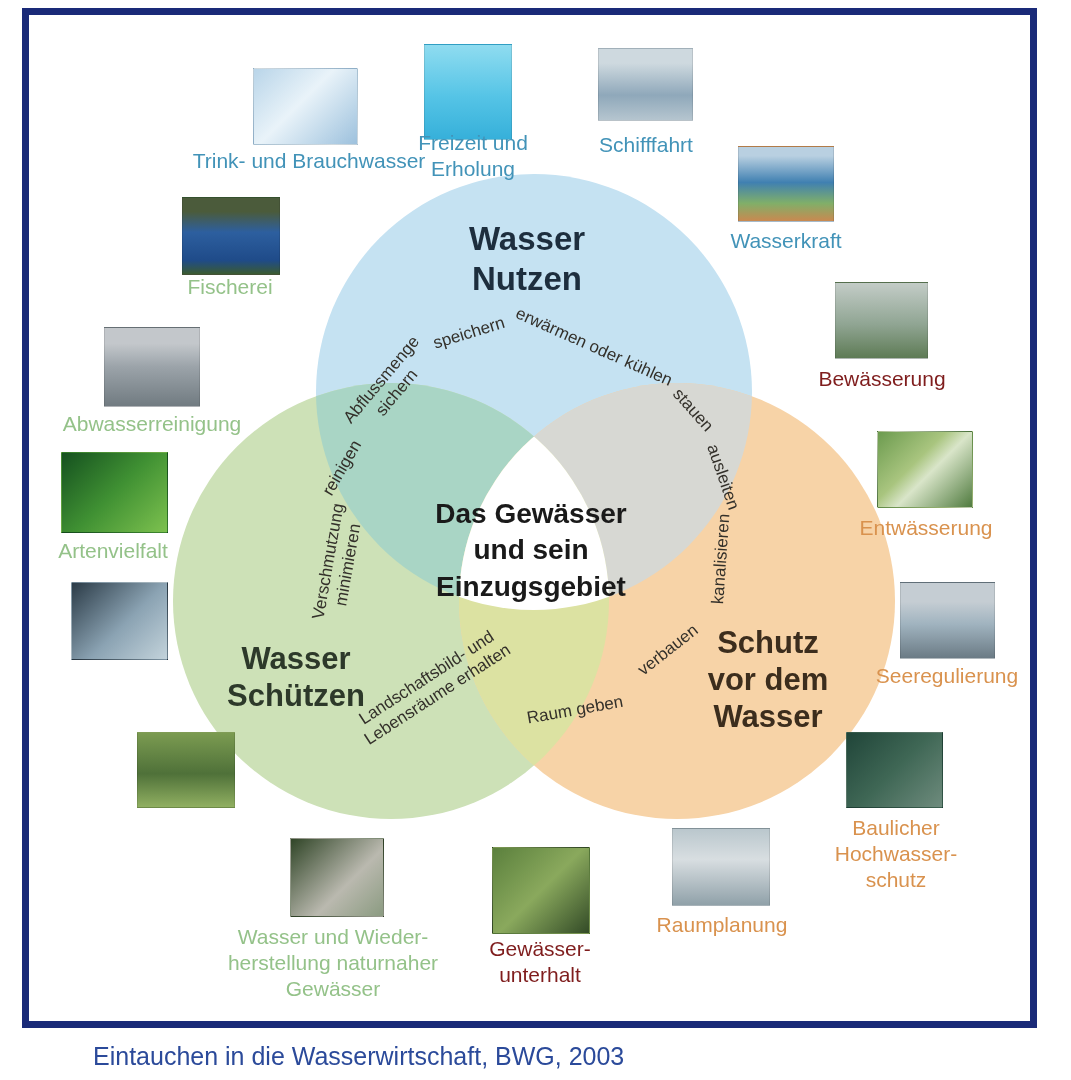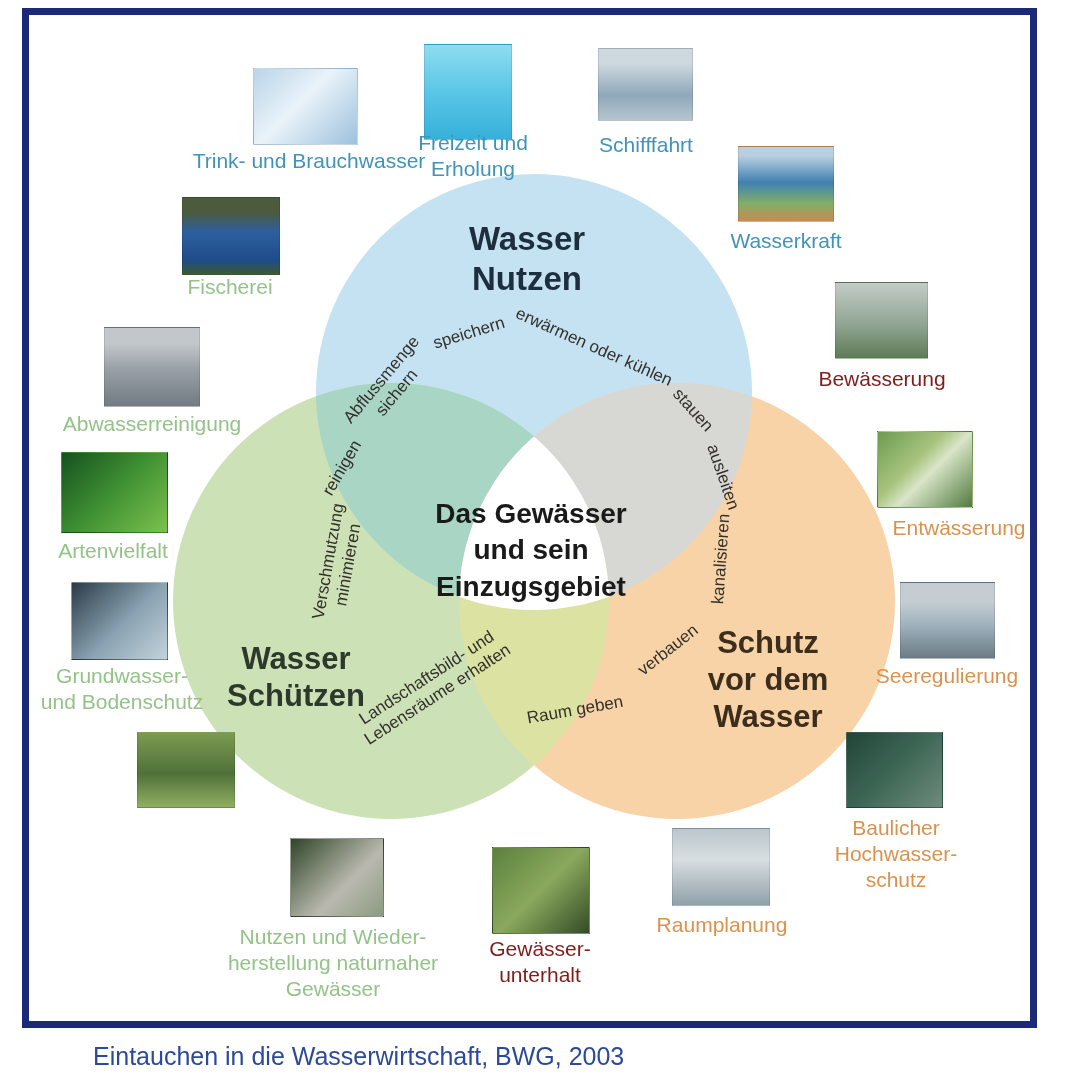--- a/index.html
+++ b/index.html
@@ -166,21 +166,21 @@
   <div class="cap blue" style="left:786px;top:228px;">
     <span>Wasserkraft</span>
   </div>
 
   <div class="photo ph-bewaesserung" style="left:835px;top:282px;width:93px;height:77px;"></div>
   <div class="cap gray" style="left:882px;top:366px;">
     <span>Bewässerung</span>
   </div>
 
   <div class="photo ph-entwaesserung" style="left:877px;top:431px;width:96px;height:77px;"></div>
-  <div class="cap orange" style="left:926px;top:515px;margin-left:33px;">
+  <div class="cap orange" style="left:926px;top:515px;">
     <span>Entwässerung</span>
   </div>
 
   <div class="photo ph-seeregulierung" style="left:900px;top:582px;width:95px;height:77px;"></div>
   <div class="cap orange" style="left:947px;top:663px;">
     <span>Seeregulierung</span>
   </div>
 
   <div class="photo ph-baulicher" style="left:846px;top:732px;width:97px;height:76px;"></div>
   <div class="cap orange" style="left:896px;top:815px;">
@@ -195,32 +195,28 @@
   </div>
 
   <div class="photo ph-gewaesser" style="left:492px;top:847px;width:98px;height:87px;"></div>
   <div class="cap gray" style="left:540px;top:936px;">
     <span>Gewässer-</span>
     <span>unterhalt</span>
   </div>
 
   <div class="photo ph-erhalt" style="left:290px;top:838px;width:94px;height:79px;"></div>
   <div class="cap green" style="left:333px;top:924px;">
-    <span>Nutzen und Wieder-</span>
+    <span>Wasser und Wieder-</span>
     <span>herstellung naturnaher</span>
     <span>Gewässer</span>
   </div>
 
   <div class="photo ph-schutzauen" style="left:137px;top:732px;width:98px;height:76px;"></div>
 
   <div class="photo ph-grundwasser" style="left:71px;top:582px;width:97px;height:78px;"></div>
-  <div class="cap green" style="left:122px;top:663px;">
-    <span>Grundwasser-</span>
-    <span>und Bodenschutz</span>
-  </div>
 
   <div class="photo ph-artenvielfalt" style="left:61px;top:452px;width:107px;height:81px;"></div>
   <div class="cap green" style="left:113px;top:538px;">
     <span>Artenvielfalt</span>
   </div>
 
   <div class="photo ph-abwasser" style="left:104px;top:327px;width:96px;height:80px;"></div>
   <div class="cap green" style="left:152px;top:411px;">
     <span>Abwasserreinigung</span>
   </div>

